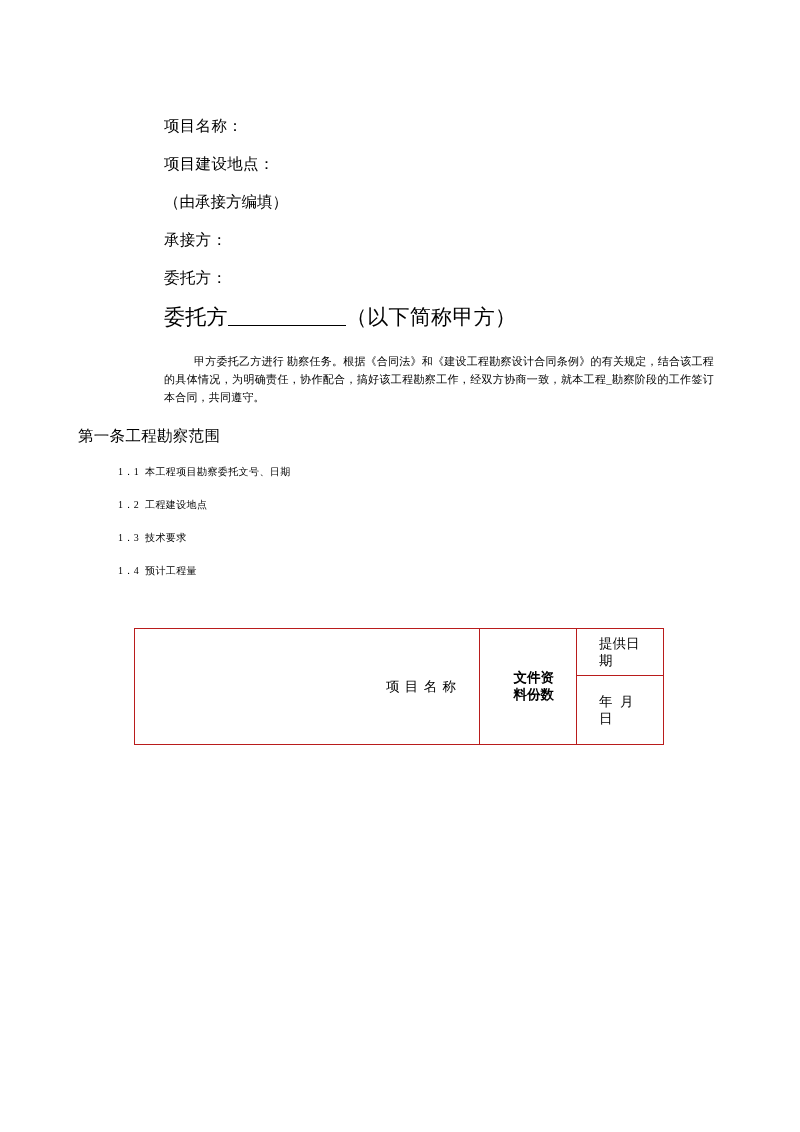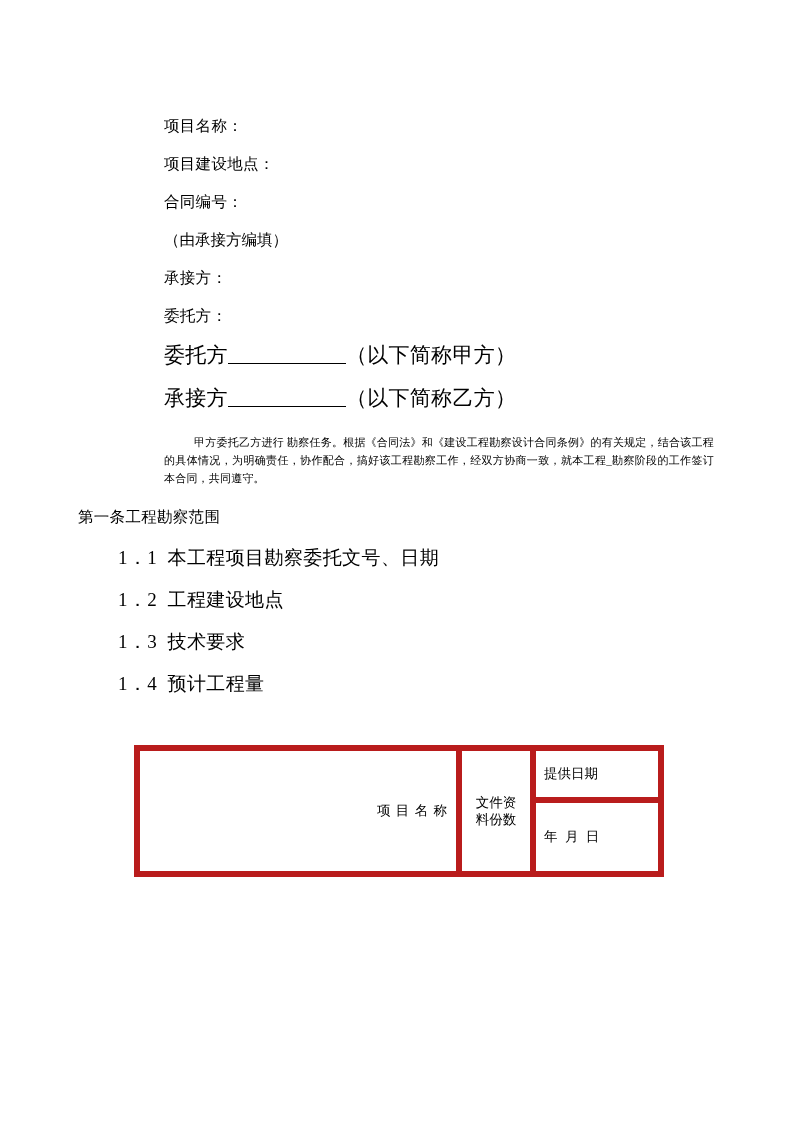--- a/index.html
+++ b/index.html
@@ -73,21 +73,21 @@
   .article-heading {
     font-size: 15.5px;
     line-height: 1.0;
     margin: 22px 0 0 0;
     padding-left: 0;
     letter-spacing: 0.3px;
   }
 
   
   .clause {
-    font-size: 19px;
+    font-size: 10px;
     line-height: 1.0;
     margin: 23px 0 0 0;
     padding-left: 40px;
     letter-spacing: 0.4px;
     white-space: pre;
   }
 
   .article-heading-2 {
     font-size: 15.5px;
     line-height: 1.0;
@@ -100,42 +100,43 @@
   .doc-table-wrap {
     margin-top: 52px;
     padding-left: 56px;
   }
   table.doc-table {
     border-collapse: collapse;
     table-layout: fixed;
     width: 530px;
   }
   table.doc-table td {
-    border: 6px solid #b91c1c;
+    border: 1px solid #b91c1c;
     font-size: 13.5px;
     vertical-align: middle;
-    padding: 3px 8px;
+    padding: 3px 22px;
     line-height: 1.28;
   }
   td.col-name {
     width: 300px;
     height: 104px;
     text-align: right;
     padding-left: 38px;
     font-size: 14px;
     letter-spacing: 1px;
   }
   td.col-docs {
     width: 52px;
-    text-align: center;
+    text-align: right;
     padding-left: 8px;
     padding-right: 4px;
     font-size: 13px;
     line-height: 1.55;
     word-break: break-all;
+    font-weight: bold;
   }
   td.col-right-top {
     height: 40px;
     text-align: left;
     padding-left: 10px;
     font-size: 13.5px;
   }
   td.col-right-bottom {
     height: 62px;
     text-align: left;
@@ -149,28 +150,26 @@
     white-space: normal;
   }
 </style>
 </head>
 <body>
 
 <div class="page">
 
   <div class="field-line">项目名称：</div>
   <div class="field-line">项目建设地点：</div>
-  <div class="field-line">合同编号：</div>
   <div class="field-line note">（由承接方编填）</div>
   <div class="field-line">承接方：</div>
   <div class="field-line">委托方：</div>
 
   <div class="party-line"><span>委托方</span><span class="blank-underline"></span><span>（以下简称甲方）</span></div>
 
-  <div class="party-line"><span>承接方</span><span class="blank-underline"></span><span>（以下简称乙方）</span></div>
 
   <div class="para-block"><span class="indent"></span><span>甲方委托乙方进行  勘察任务。根据《合同法》和《建设工程勘察设计合同条例》的有关规定，结合该工程的具体情况，为明确责任，协作配合，搞好该工程勘察工作，经双方协商一致，就本工程_勘察阶段的工作签订本合同，共同遵守。</span></div>
 
   <div class="article-heading">第一条工程勘察范围</div>
 
   <div class="clause">1．1  本工程项目勘察委托文号、日期</div>
   <div class="clause">1．2  工程建设地点</div>
   <div class="clause">1．3  技术要求</div>
   <div class="clause">1．4  预计工程量</div>
 

